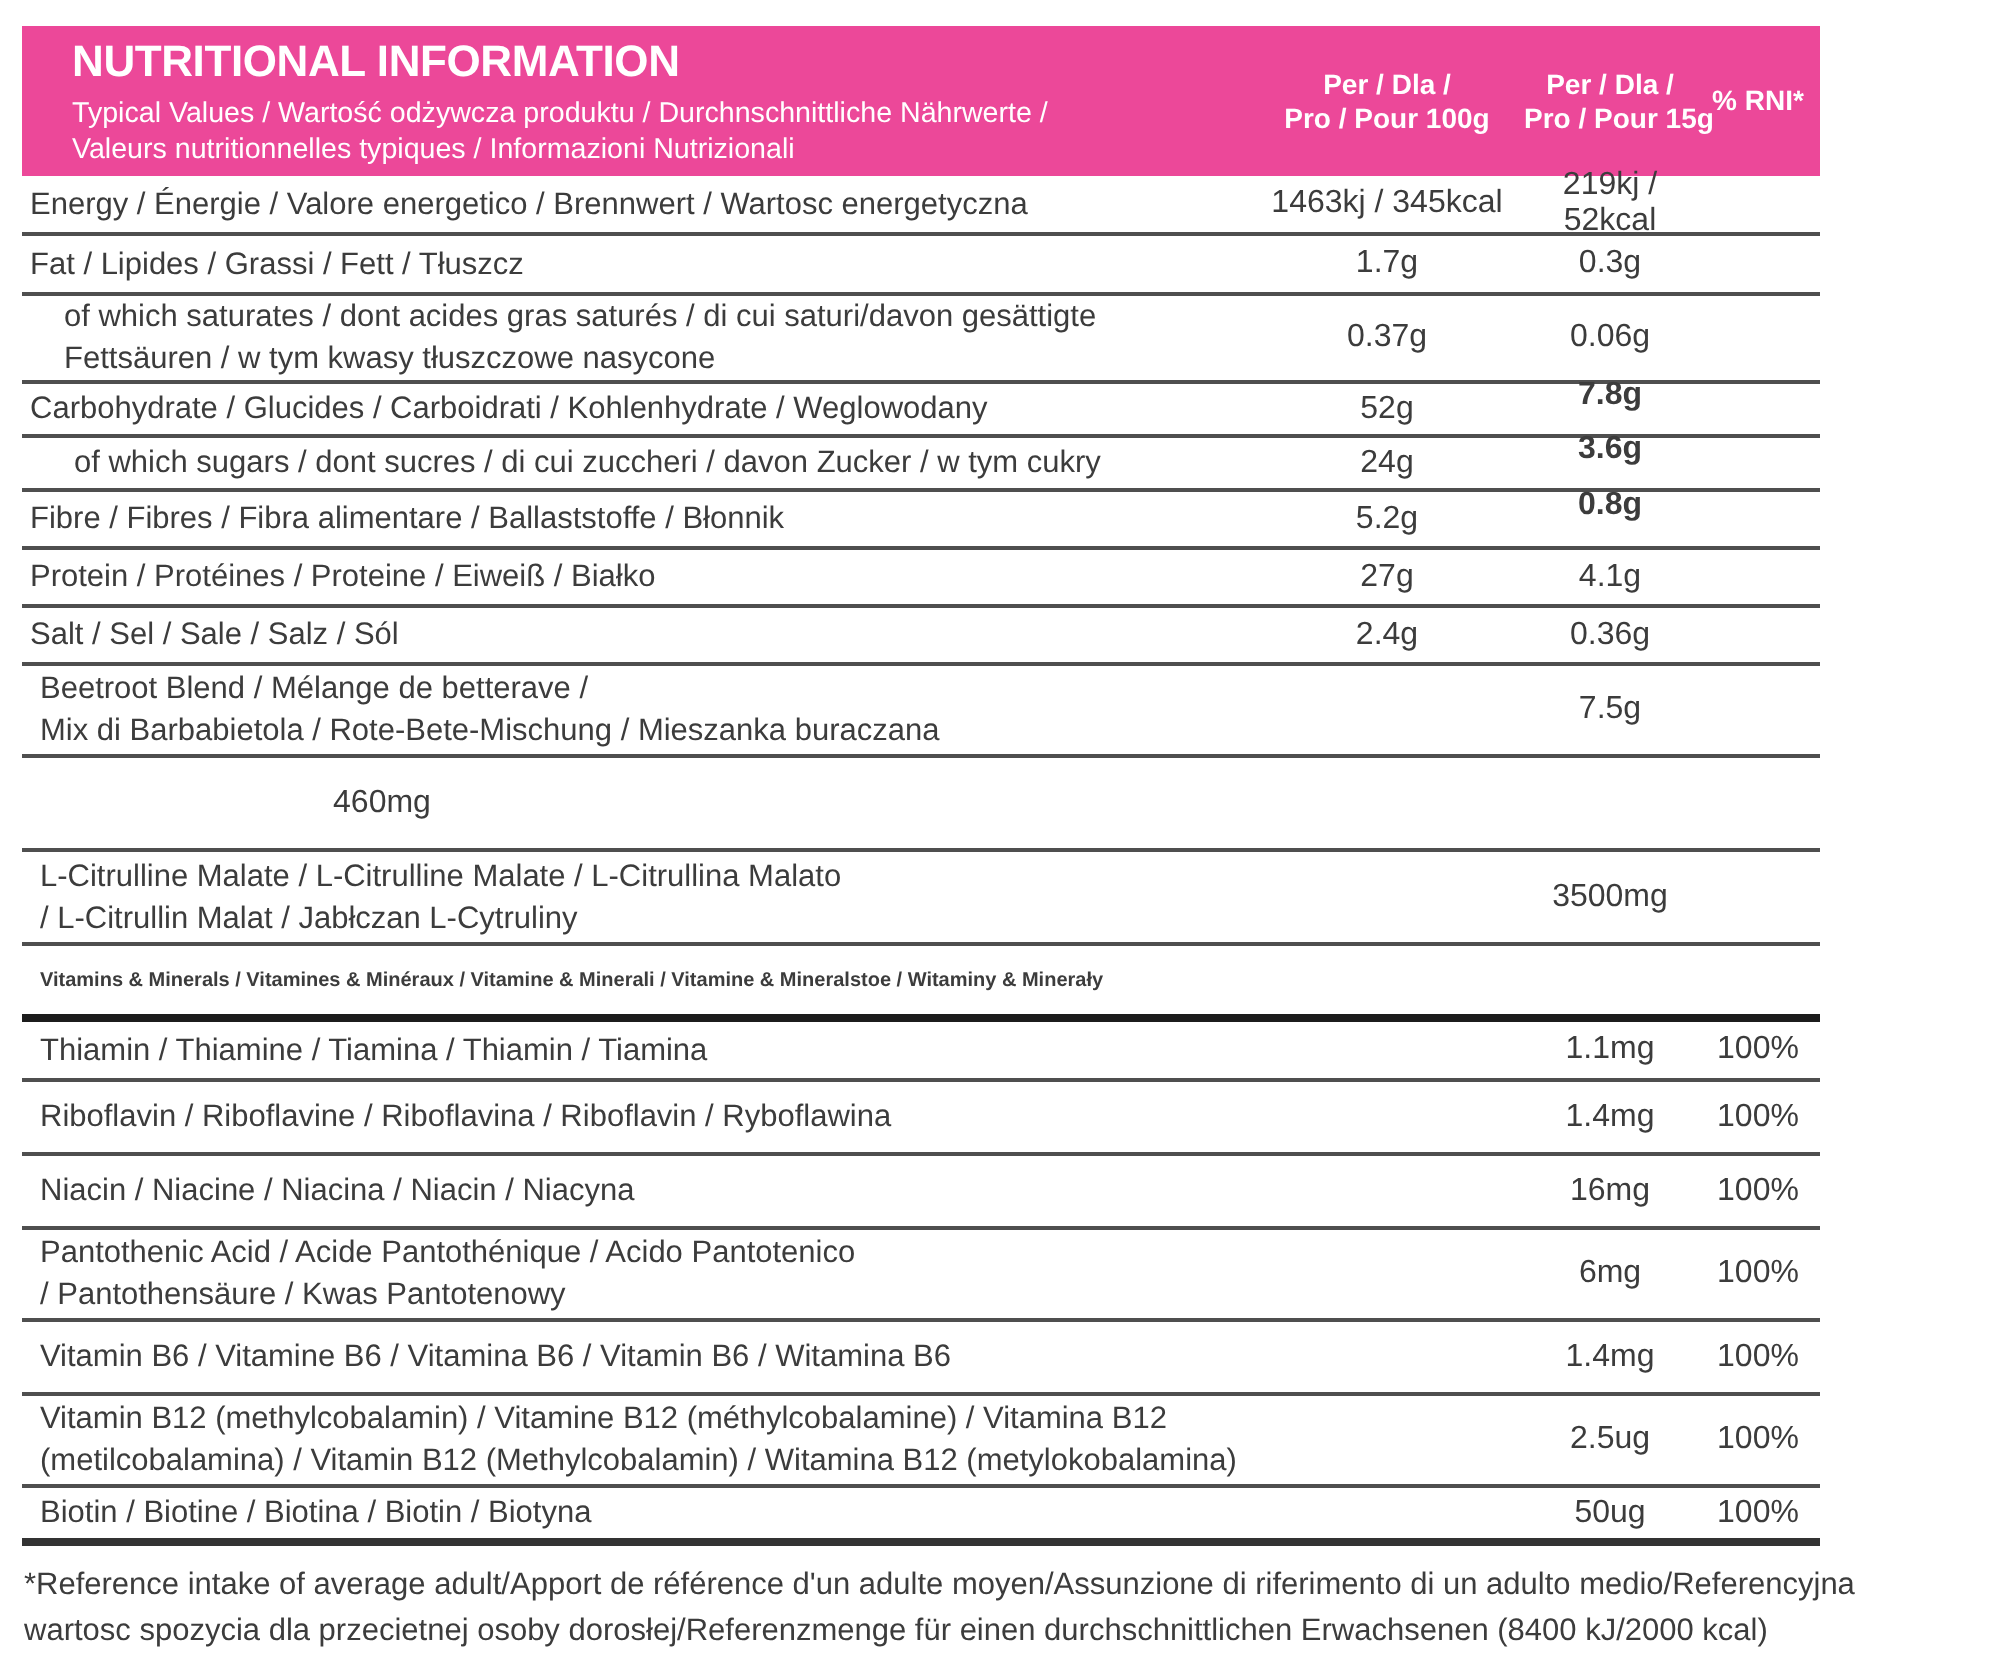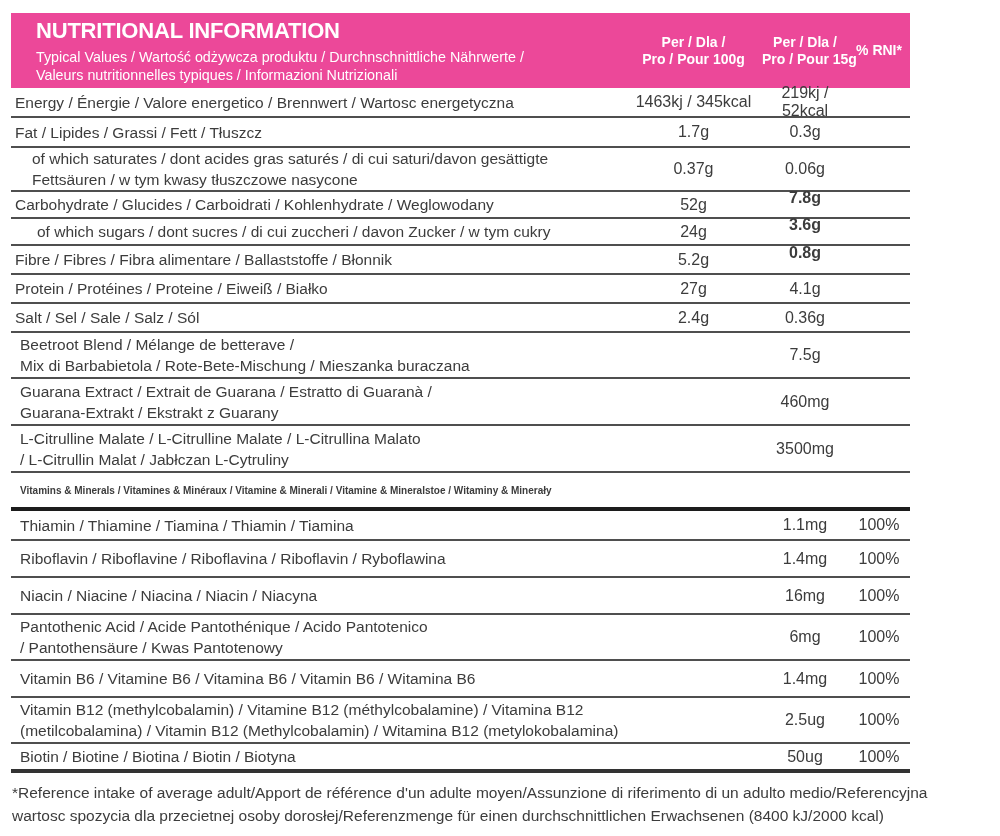--- a/index.html
+++ b/index.html
@@ -145,22 +145,20 @@
 
     <div class="row h46">
       <div class="lbl ind-c">Beetroot Blend / Mélange de betterave /
 Mix di Barbabietola / Rote-Bete-Mischung / Mieszanka buraczana</div>
       <div class="val c100"></div>
       <div class="val c15">7.5g</div>
       <div class="val crni"></div>
     </div>
 
     <div class="row h47">
-      <div class="lbl ind-c">Guarana Extract / Extrait de Guarana / Estratto di Guaranà /
-Guarana-Extrakt / Ekstrakt z Guarany</div>
       <div class="val c100"></div>
       <div class="val c15">460mg</div>
       <div class="val crni"></div>
     </div>
 
     <div class="row h47">
       <div class="lbl ind-c">L-Citrulline Malate / L-Citrulline Malate / L-Citrullina Malato
 / L-Citrullin Malat / Jabłczan L-Cytruliny</div>
       <div class="val c100"></div>
       <div class="val c15">3500mg</div>

